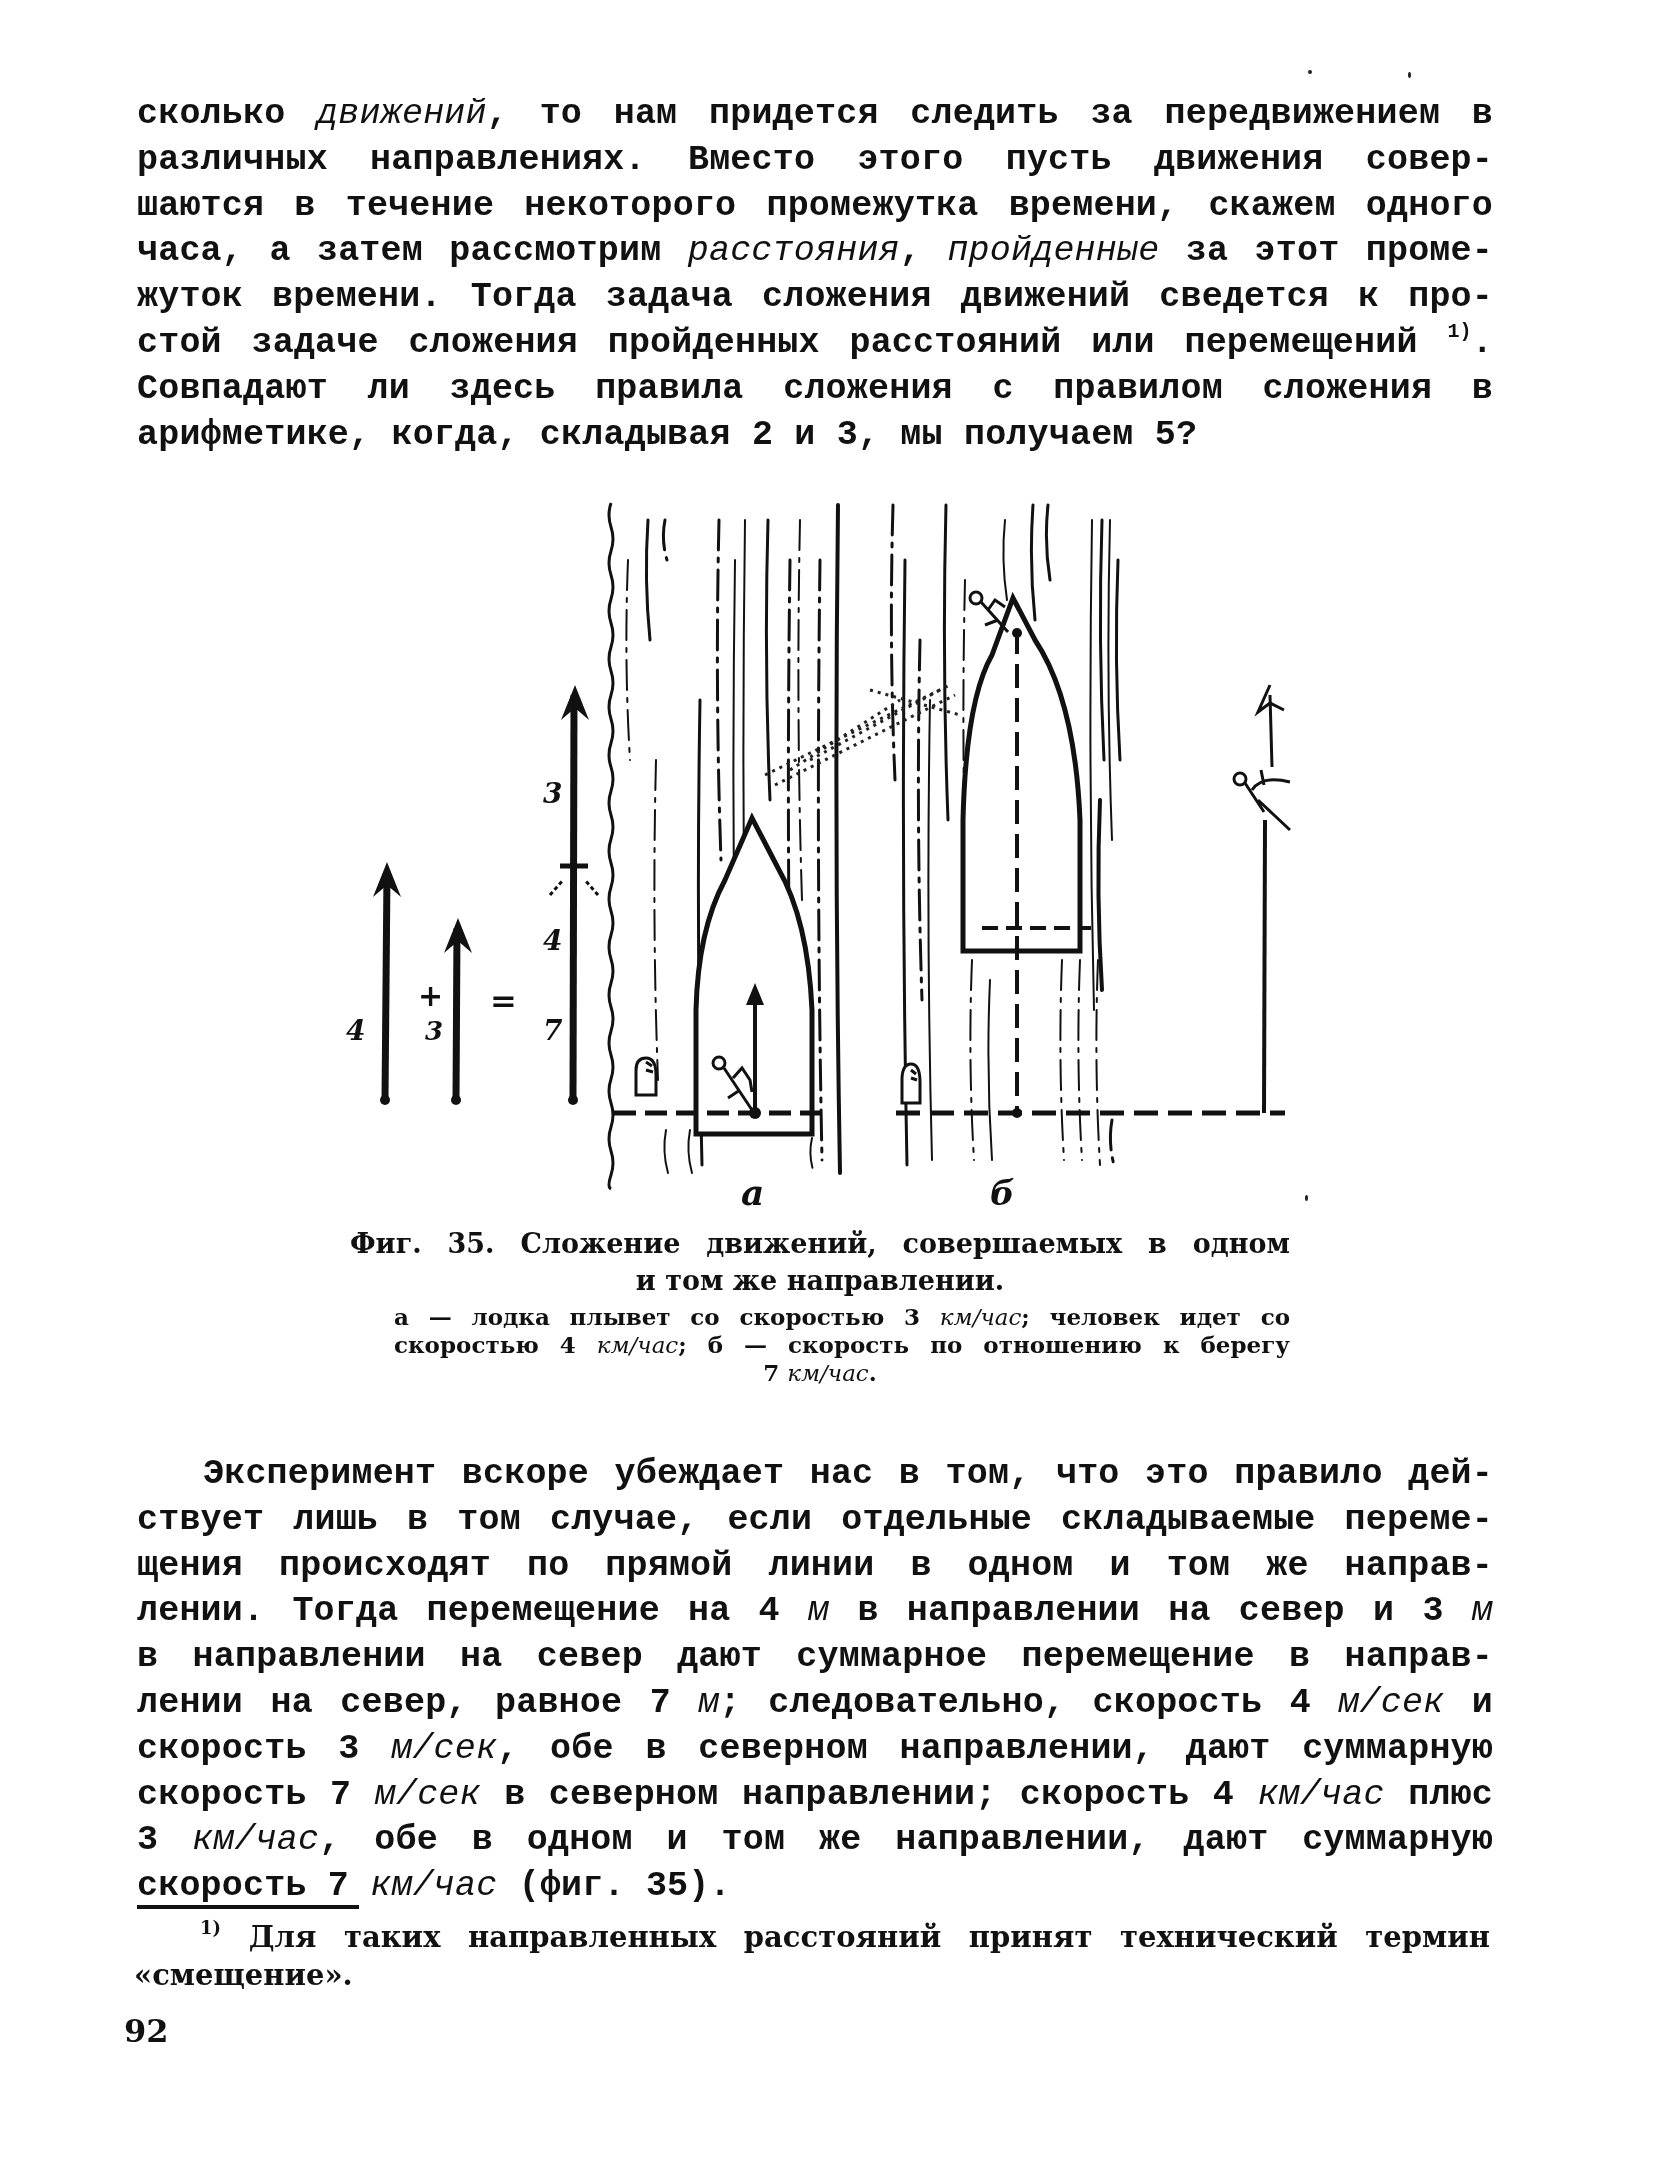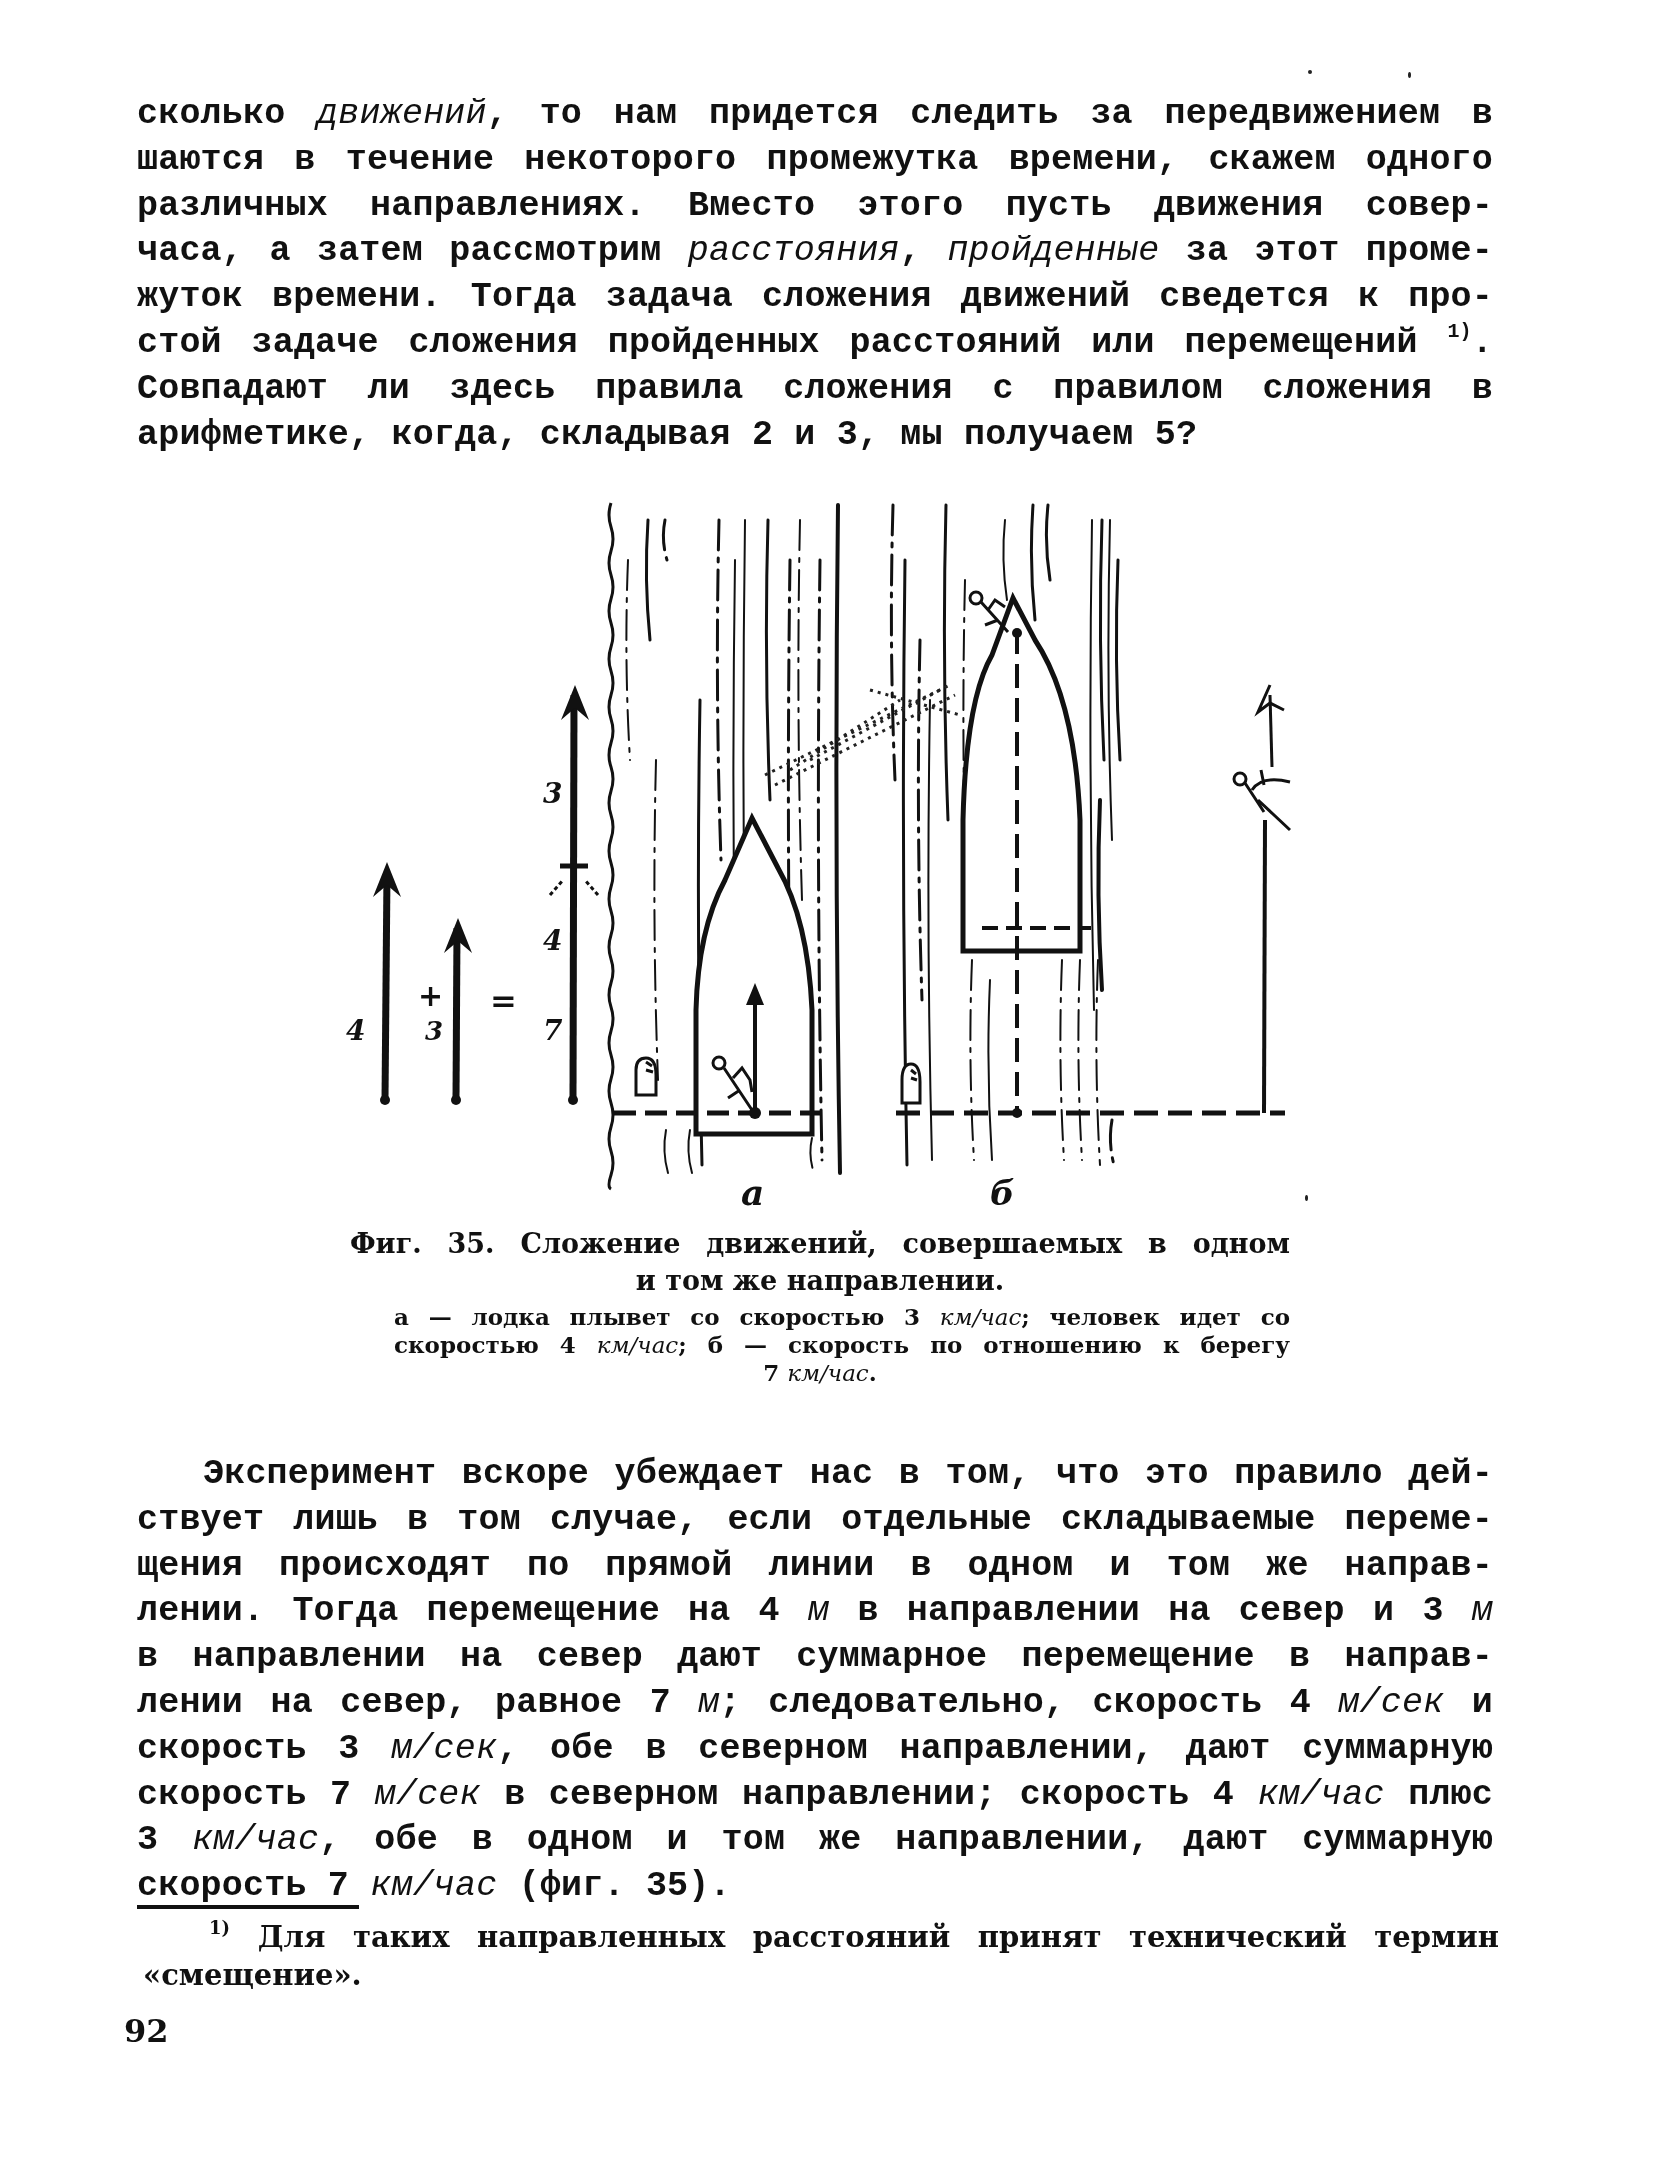--- a/index.html
+++ b/index.html
@@ -15,37 +15,37 @@
   .indent{padding-left:66px;}
   .cap{position:absolute;left:350px;width:940px;text-align:center;}
   .cap-title{font-weight:bold;font-size:27px;line-height:37px;top:1225px;}
   .cap-title .line{display:block;white-space:nowrap;}
   .cap-title .line.j{text-align:justify;text-align-last:justify;}
   .cap-body{top:1303px;font-size:23px;line-height:27px;font-weight:bold;}
   .cap-body .line{display:block;white-space:nowrap;}
   .cap-body .line.j{text-align:justify;text-align-last:justify;margin-left:44px;}
   .cap-body i{font-weight:normal;}
   .rule{position:absolute;left:137px;top:1905px;width:222px;height:4px;background:#111;}
-  .fn{position:absolute;left:143px;top:1918px;width:1356px;font-size:29px;line-height:38px;font-weight:bold;}
+  .fn{position:absolute;left:134px;top:1918px;width:1356px;font-size:29px;line-height:38px;font-weight:bold;}
   .fn .line{display:block;white-space:nowrap;}
   .fn .line.j{text-align:justify;text-align-last:justify;padding-left:66px;}
   .fn sup{font-size:18px;vertical-align:top;line-height:20px;}
   .pagenum{position:absolute;left:124px;top:2012px;font-size:32px;font-weight:bold;}
   sup.ref{font-size:20px;vertical-align:top;line-height:22px;}
   svg#fig{position:absolute;left:0;top:0;}
   .lbl{font-family:"DejaVu Serif",serif;font-style:italic;font-weight:bold;fill:#111;}
   .speck{position:absolute;width:4px;height:4px;background:#222;border-radius:50%;}
 </style>
 </head>
 <body>
 
 <div class="para" id="p1">
     <span class="line"><span>сколько </span><i>движений</i><span>, то нам придется следить за передвижением в</span></span>
+    <span class="line"><span>различных направлениях. Вместо этого пусть движения совер-</span></span>
     <span class="line"><span>шаются в течение некоторого промежутка времени, скажем одного</span></span>
-    <span class="line"><span>различных направлениях. Вместо этого пусть движения совер-</span></span>
     <span class="line"><span>часа, а затем рассмотрим </span><i>расстояния</i><span>, </span><i>пройденные</i><span> за этот проме-</span></span>
     <span class="line"><span>жуток времени. Тогда задача сложения движений сведется к про-</span></span>
     <span class="line"><span>стой задаче сложения пройденных расстояний или перемещений </span><sup class="ref">1)</sup><span>.</span></span>
     <span class="line"><span>Совпадают ли здесь правила сложения с правилом сложения в</span></span>
     <span class="line last"><span>арифметике, когда, складывая 2 и 3, мы получаем 5?</span></span>
   </div>
 
 <svg id="fig" width="1669" height="2160">
   <g stroke="#111" fill="none" stroke-linecap="round" id="streams">
       <path d="M628 560 Q624 660 630 760" stroke-width="2" stroke-dasharray="30 8 4 8"></path>

